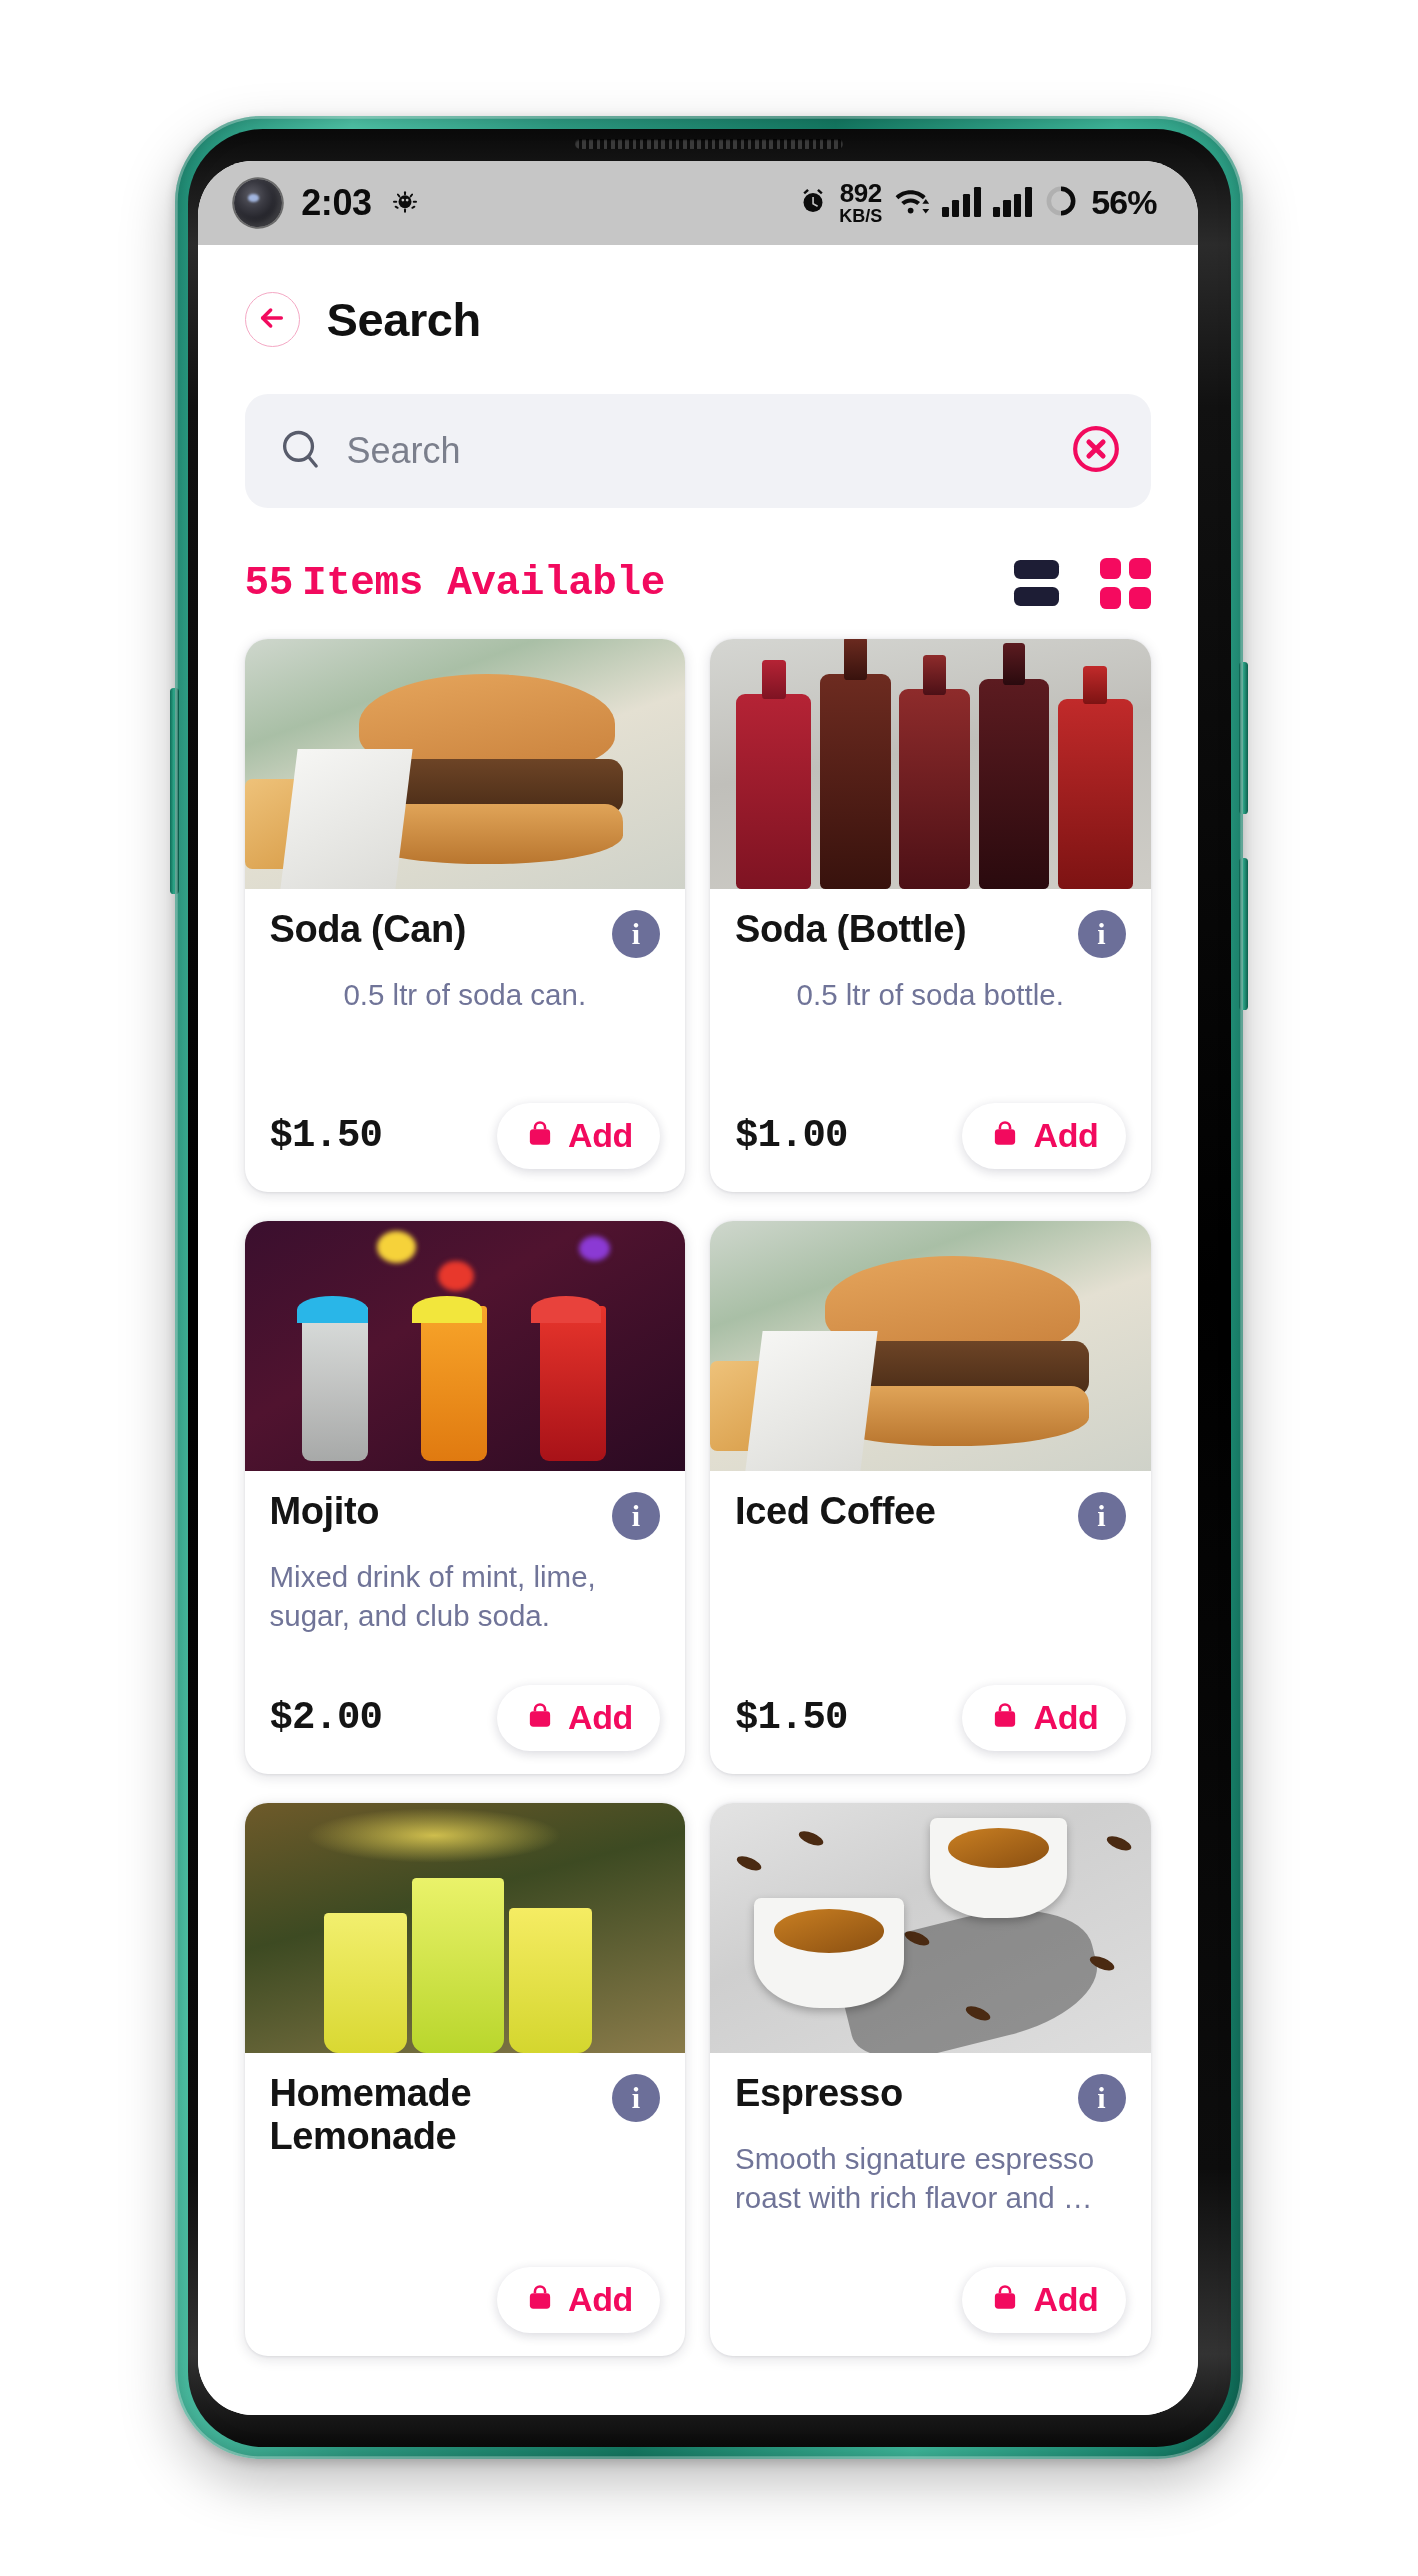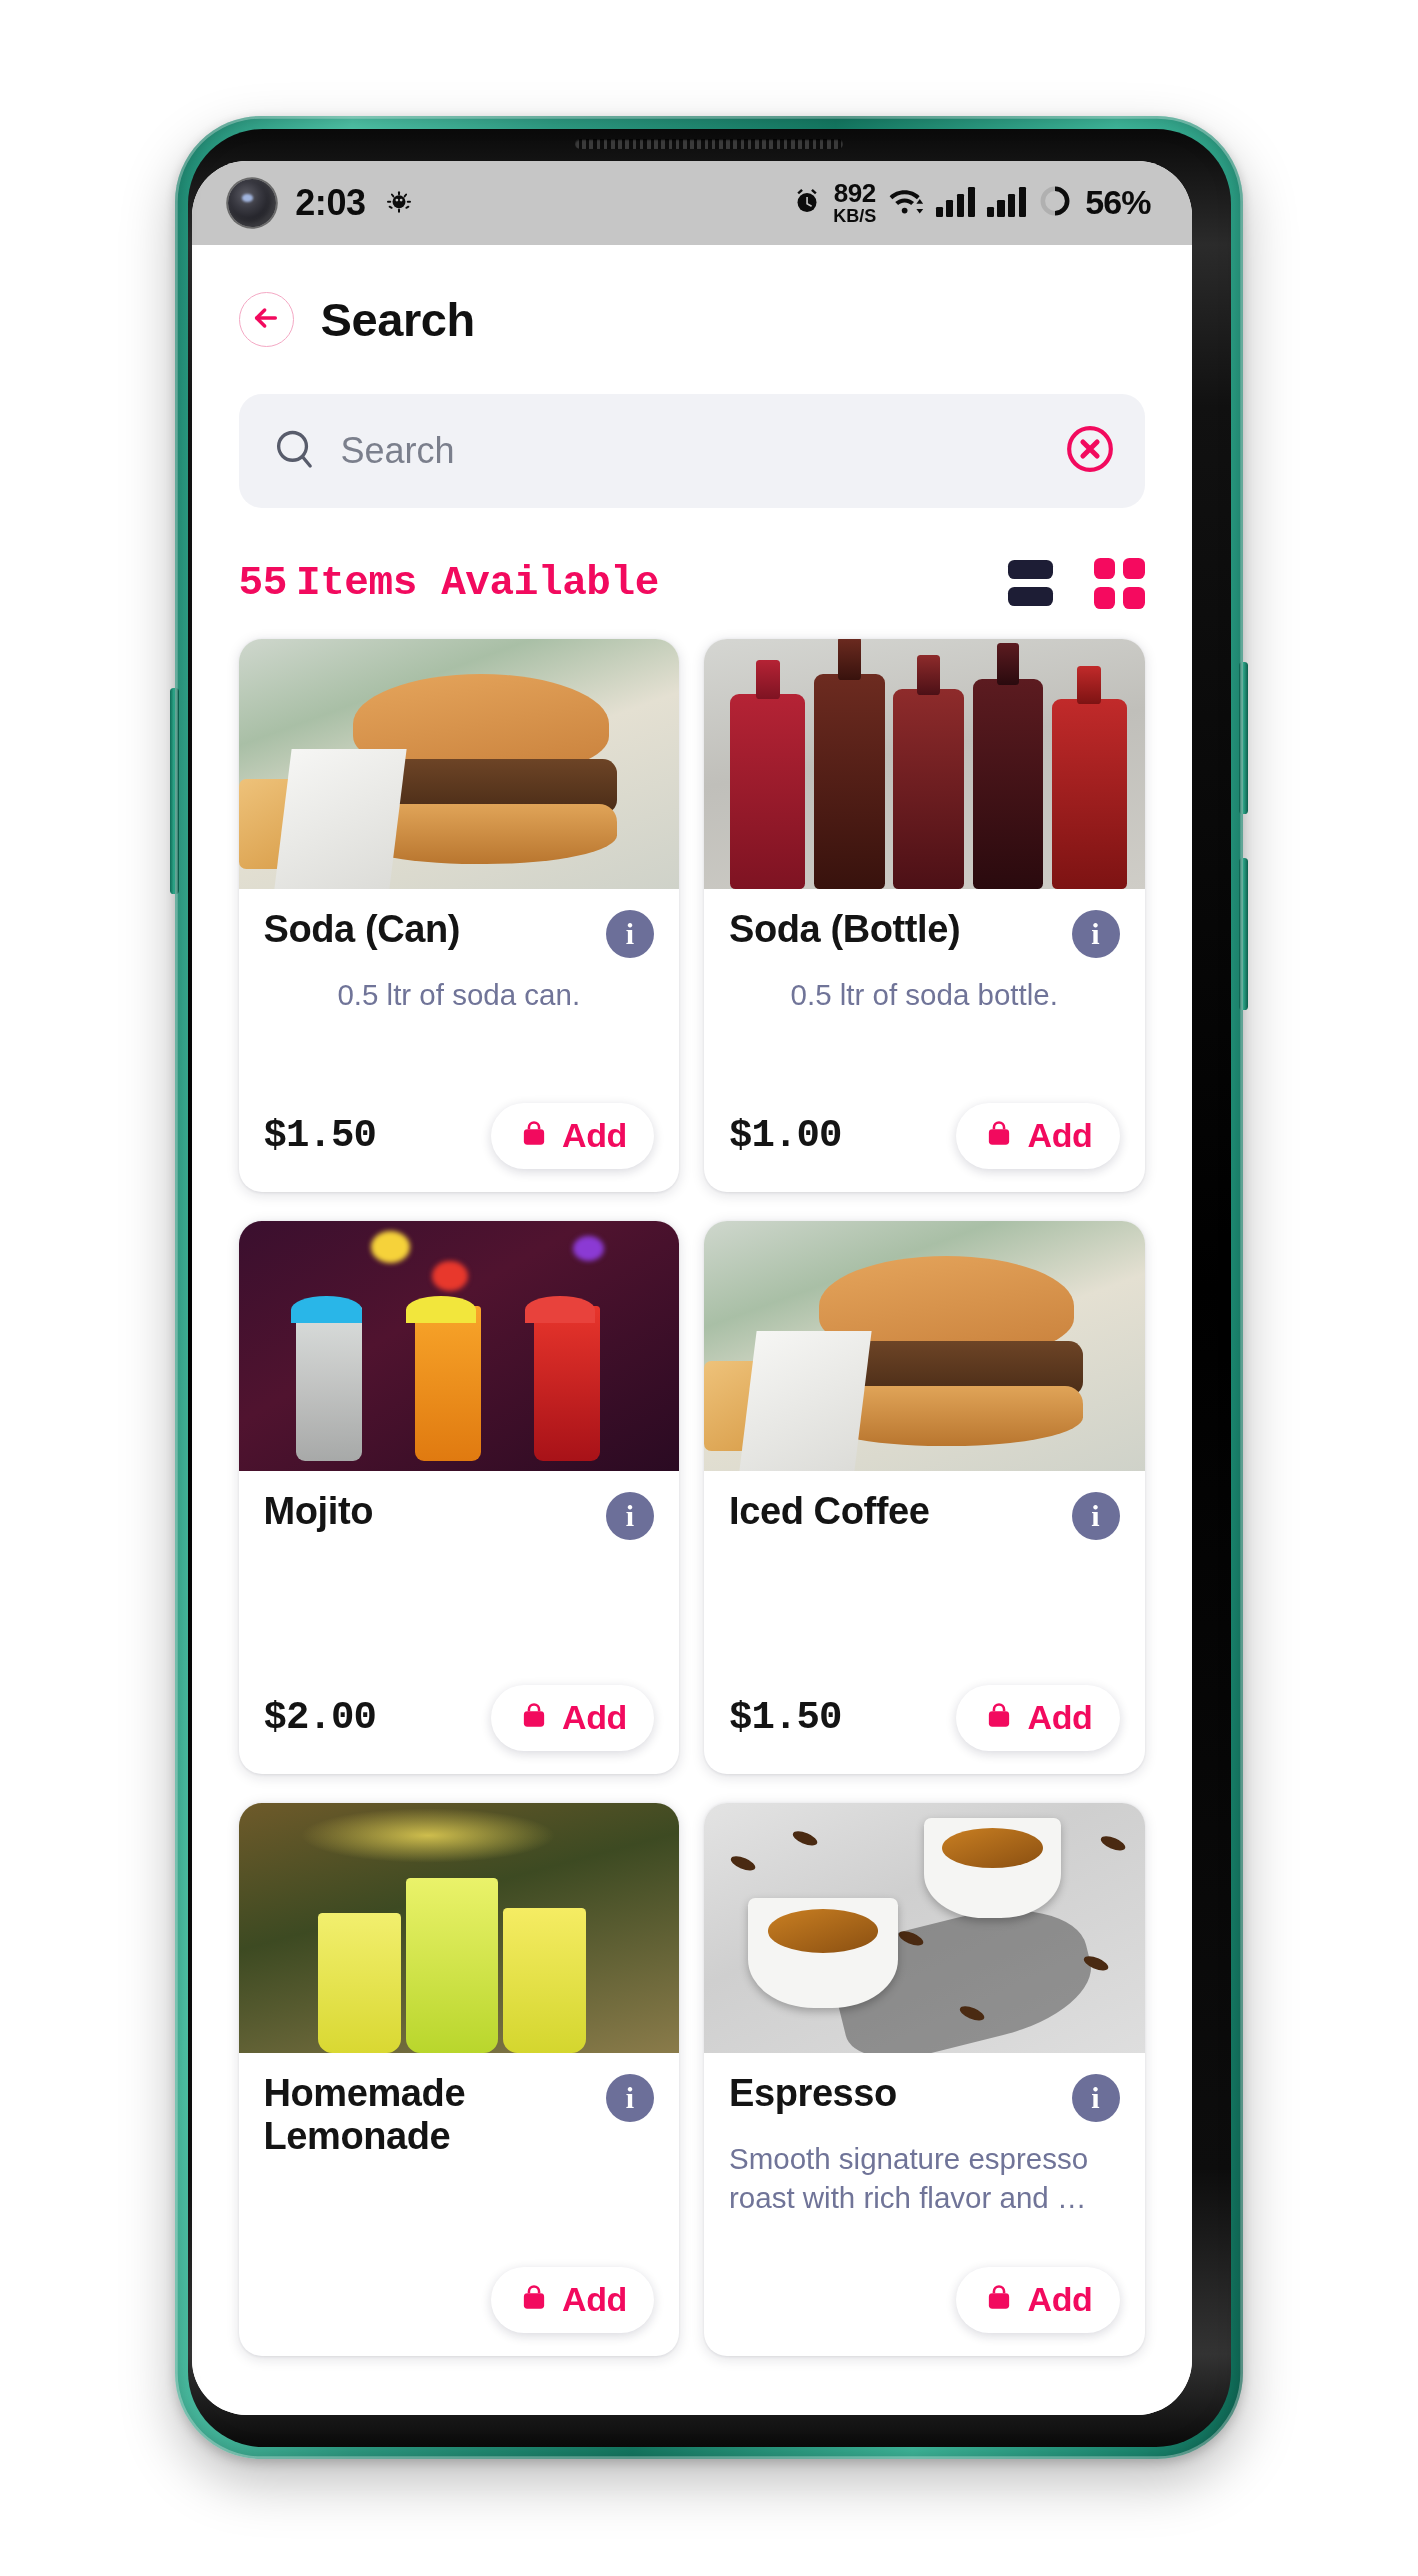--- a/index.html
+++ b/index.html
@@ -29,21 +29,21 @@
     border-radius:75px;
     background:linear-gradient(180deg,#0a0a0a 0%,#2b2b2b 5%,#111 12%,#000 50%,#0d0d0d 88%,#333 96%,#0a0a0a 100%);
   }
   #speaker-grille{
     position:absolute; left:50%; transform:translateX(-50%); top:10.7px;
     width:268px; height:9.8px; border-radius:5.4px;
     background:repeating-linear-gradient(90deg,#3a3a3a 0 3.6px,#0c0c0c 3.6px 7.2px);
     box-shadow:inset 0 0.9px 1.8px rgba(0,0,0,.8);
   }
   #screen {
-    position:absolute; left:4px; top:32px; width:1000px; height:2254px;
+    position:absolute; left:10px; top:32px; width:1000px; height:2254px;
     border-radius:55px; background:#ffffff; overflow:hidden;
   }
 
   
   #status-bar{
     height:84px; background:#c6c6c6; display:flex; align-items:center;
     padding:0 41px 0 36px; gap:0;
   }
   #punch-hole{
     width:48px; height:48px; border-radius:50%;
@@ -395,20 +395,21 @@
                 <i class="u u1"></i>
                   <i class="u u2"></i>
                   <i class="u u3"></i>
               </div>
             </div>
             <div class="card-body">
               <div class="card-title-row">
                 <div class="card-title">Mojito</div>
                 <div class="info-icon">i</div>
               </div>
+              <div class="card-desc">Mixed drink of mint, lime, sugar, and club soda.</div>
             </div>
             <div class="card-footer">
               <div class="card-price">$2.00</div>
               <div class="add-button">
                 <span>
                   <svg width="32" height="32" viewBox="0 0 24 24">
                     <path d="M8.2 8.4V7.2a3.8 3.8 0 0 1 7.6 0v1.2" fill="none" stroke="#f20a5e" stroke-width="1.9"></path>
                     <rect x="4.4" y="8.4" width="15.2" height="11.6" rx="2.6" fill="#f20a5e"></rect>
                   </svg>
                 </span>

